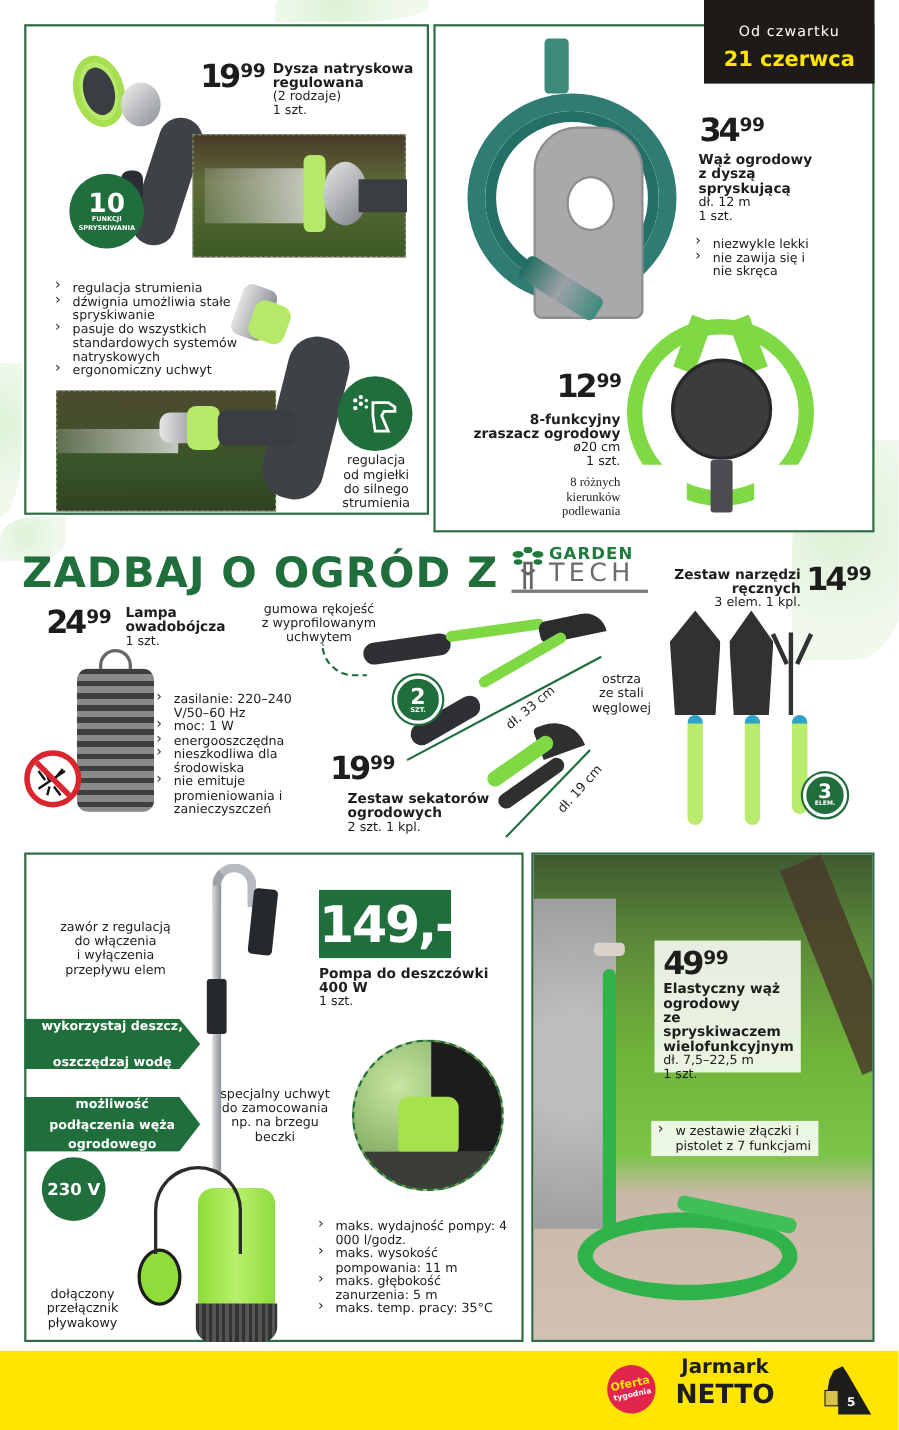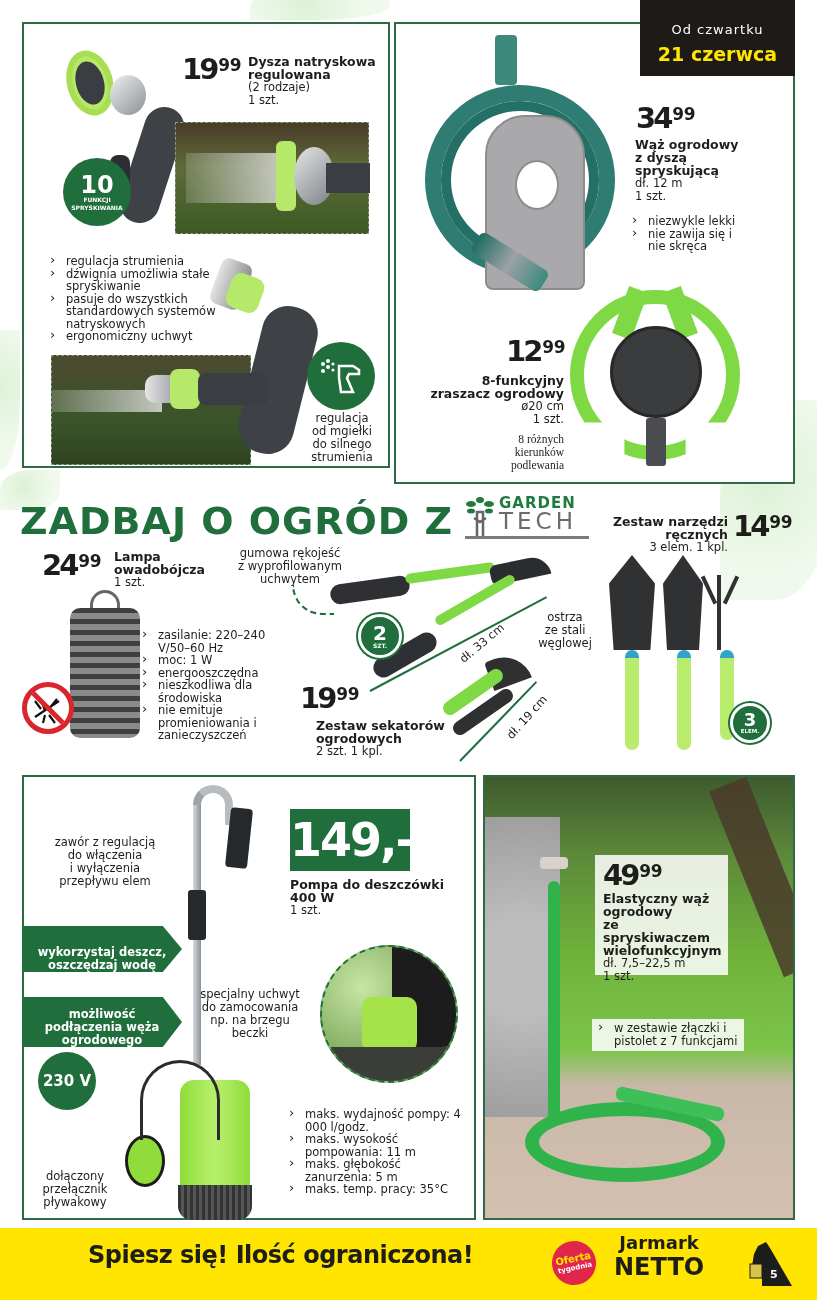--- a/index.html
+++ b/index.html
@@ -13,21 +13,21 @@
   .price .dec{font-size:17px;vertical-align:top;letter-spacing:-0.5px;position:relative;top:2px;margin-left:2px}
   .pname{font-weight:800;font-size:12.5px;line-height:13px;color:#1d1d1b}
   .pinfo{font-size:11.5px;line-height:13px;color:#1d1d1b}
   .feat{list-style:none;font-size:11.5px;line-height:12.5px;color:#1d1d1b}
   .feat li{position:relative;padding-left:18px}
   .feat li::before{content:"›";position:absolute;left:2px;top:-1px;font-size:13px}
   .right{text-align:right}
   .center{text-align:center}
   .badge{position:absolute;border-radius:50%;background:#1f6e3c;color:#fff;display:flex;flex-direction:column;align-items:center;justify-content:center;font-weight:900;text-align:left}
   .dash{position:absolute;border:2px dashed #1f6e3c;border-radius:50%}
-  .banner{position:absolute;background:#1f6e3c;color:#fff;font-weight:800;font-size:11.5px;line-height:13px;text-align:center;display:flex;align-items:center;justify-content:flex-end;clip-path:polygon(0 0,88% 0,100% 50%,88% 100%,0 100%)}
+  .banner{position:absolute;background:#1f6e3c;color:#fff;font-weight:800;font-size:11.5px;line-height:13px;text-align:center;display:flex;align-items:center;justify-content:space-between;clip-path:polygon(0 0,88% 0,100% 50%,88% 100%,0 100%)}
   .prod{position:absolute}
 </style>
 </head>
 <body>
 
 <div class="leaf" style="left:250px;top:-10px;width:140px;height:30px;"></div>
 <div class="leaf" style="left:-20px;top:330px;width:40px;height:140px;"></div>
 <div class="leaf" style="left:720px;top:400px;width:110px;height:200px;"></div>
 <div class="leaf" style="left:0px;top:470px;width:60px;height:40px;"></div>
 
@@ -348,21 +348,20 @@
   <div class="pinfo">dł. 7,5–22,5 m</div>
   <div class="pinfo">1 szt.</div>
 </div>
 <div class="abs" style="left:592px;top:1019px;width:152px;height:32px;background:rgba(255,255,255,.85);padding:3px 4px;">
   <ul class="feat">
       <li>w zestawie złączki i pistolet z 7 funkcjami</li>
     </ul>
 </div>
 
 <div class="abs" style="left:0;top:1228px;width:817px;height:72px;background:#ffe500;">
-  <div style="position:absolute;left:88px;top:13px;font-size:24px;font-weight:900;color:#1d1d1b;letter-spacing:-0.5px;">Spiesz się! Ilość ograniczona!</div>
   <div style="position:absolute;left:552px;top:13px;width:44px;height:44px;border-radius:50%;background:#e2264b;color:#ffe500;display:flex;flex-direction:column;align-items:center;justify-content:center;transform:rotate(-12deg);font-weight:900;">
     <span style="font-size:10px;line-height:10px;">Oferta</span>
     <span style="font-size:7px;line-height:9px;color:#fff;">tygodnia</span>
   </div>
   <div style="position:absolute;left:614px;top:4px;text-align:center;font-weight:900;color:#1d1d1b;">
     <div style="font-size:18px;line-height:22px;">Jarmark</div>
     <div style="font-size:24px;line-height:26px;">NETTO</div>
   </div>
   <div style="position:absolute;left:748px;top:12px;width:46px;height:48px;">
     <svg width="46" height="48" viewBox="0 0 46 48">

